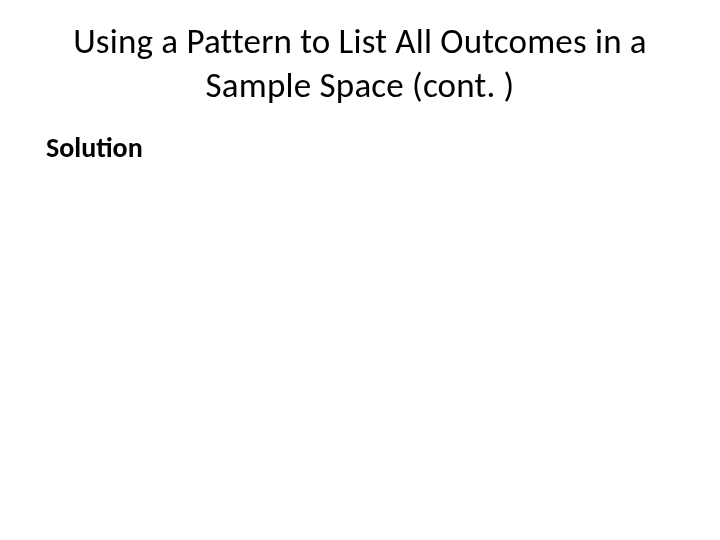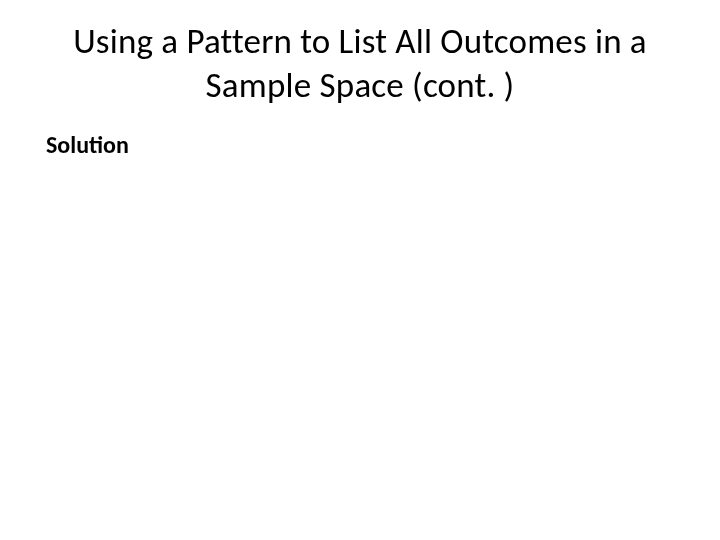--- a/index.html
+++ b/index.html
@@ -1,19 +1,19 @@
 <!DOCTYPE html>
 <html><head>
 <meta charset="utf-8">
 <style>
   * { margin: 0; padding: 0; box-sizing: border-box; }
   html, body { width: 720px; height: 540px; background: #fff; font-family: Calibri, "Segoe UI", Arial, sans-serif; color: #000; }
   .slide { width: 720px; height: 540px; padding: 20px 46px 30px 46px; }
   .title { font-size: 35px; font-weight: 400; text-align: center; line-height: 1.25; margin-bottom: 22px; letter-spacing: 0.2px; }
-  .subhead { font-size: 24px; font-weight: 700; margin-bottom: 36px; }
+  .subhead { font-size: 28px; font-weight: 700; margin-bottom: 36px; }
   .body-text { font-size: 33px; line-height: 1.22; }
   .marker { font-size: 24px; font-weight: 700; vertical-align: baseline; }
 </style>
 </head>
 <body>
 
 <div class="slide">
   <h1 class="title">Using a Pattern to List All Outcomes in a Sample Space (cont. )</h1>
   <div class="subhead">Solution</div>
 </div>

